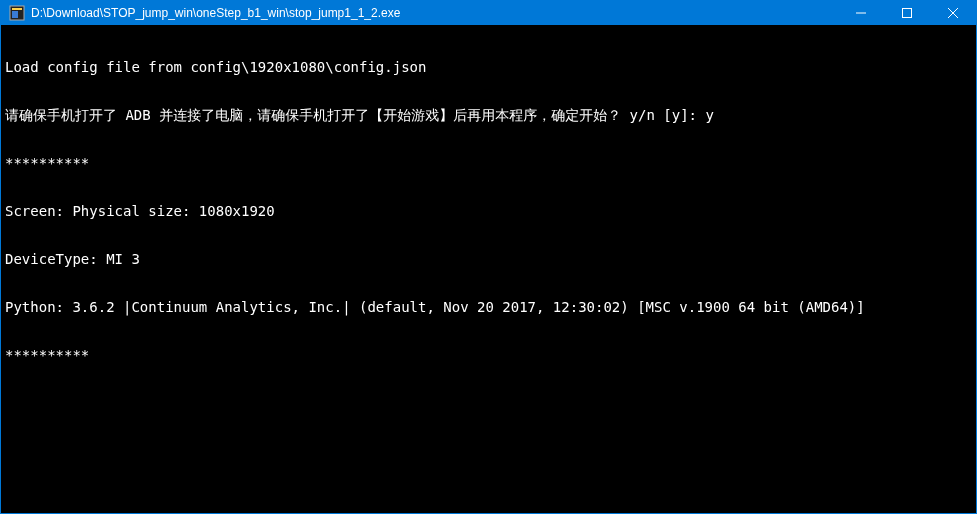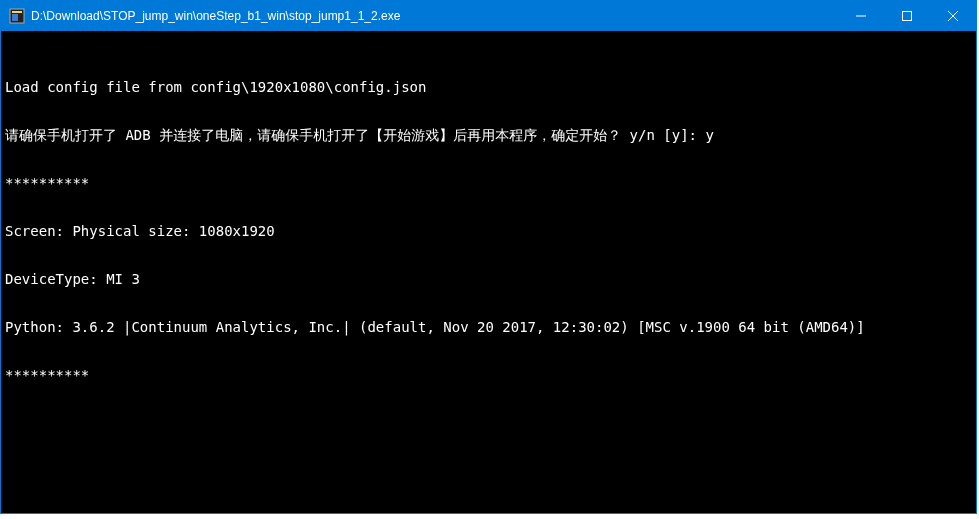--- a/index.html
+++ b/index.html
@@ -12,21 +12,21 @@
   }
   .window {
     width: 977px;
     height: 514px;
     border: 1px solid #0078d7;
     display: flex;
     flex-direction: column;
     background: #000;
   }
   .titlebar {
-    height: 30px;
+    height: 24px;
     background: #0078d7;
     display: flex;
     align-items: center;
     color: #fff;
     font-size: 12px;
     user-select: none;
   }
   .titlebar .icon {
     width: 16px;
     height: 16px;
@@ -53,21 +53,21 @@
     color: #fff;
   }
   .ctrl svg { width: 10px; height: 10px; }
   .terminal {
     flex: 1;
     background: #000;
     color: #fff;
     font-family: "NSimSun","SimSun","Consolas",monospace;
     font-size: 14px;
     line-height: 16px;
-    padding: 16px 4px;
+    padding: 2px 4px;
     white-space: pre;
     overflow: hidden;
     position: relative;
   }
   .terminal .line { white-space: pre; }
 </style>
 </head>
 <body>
 
 <div class="window">

